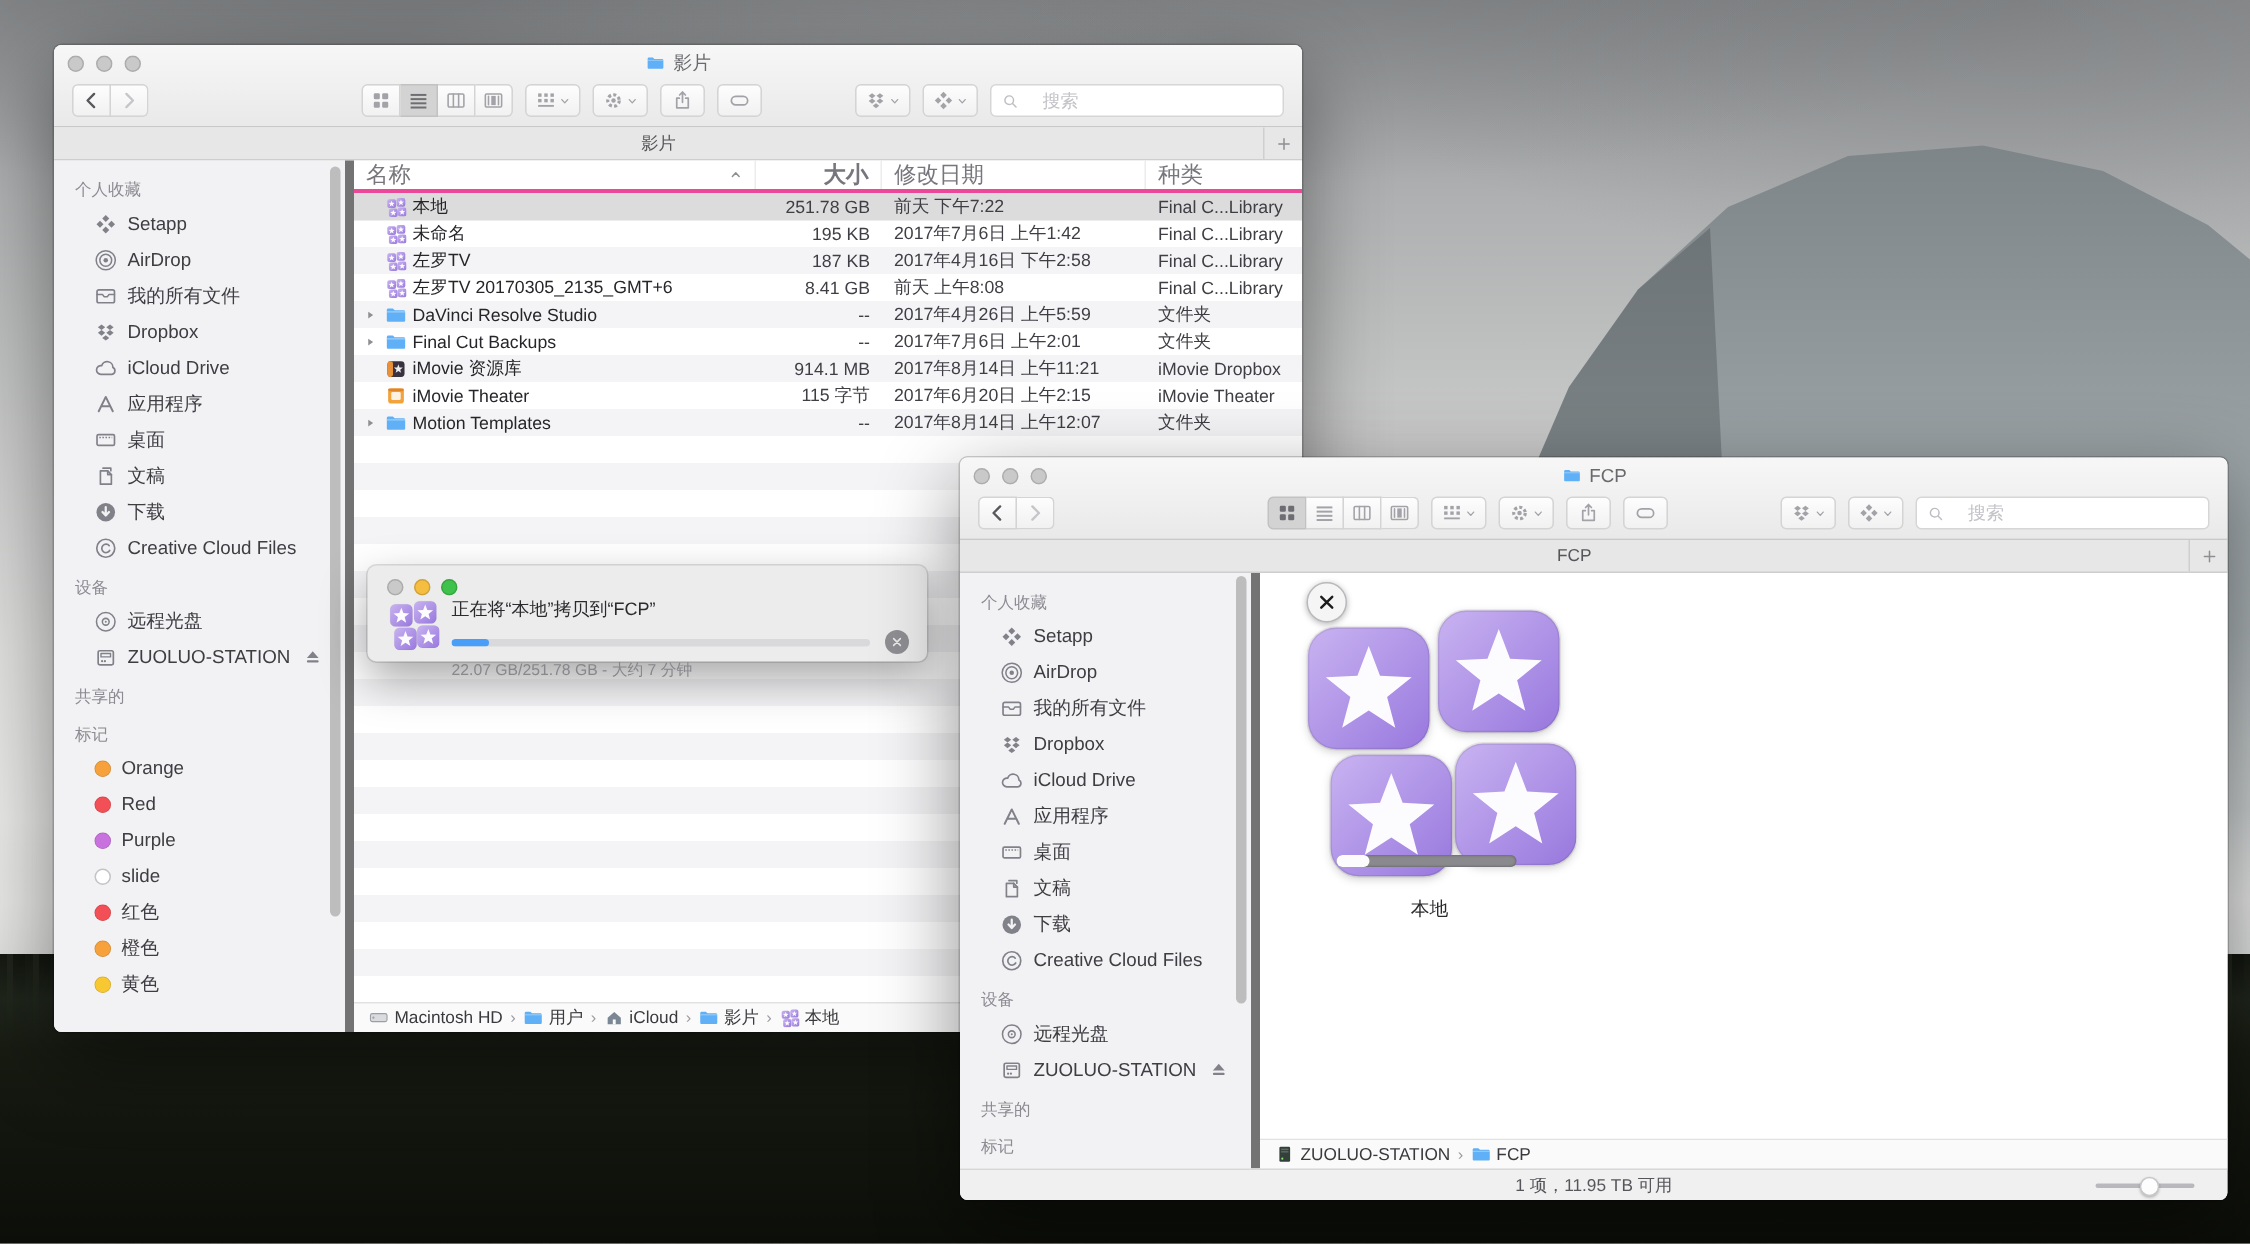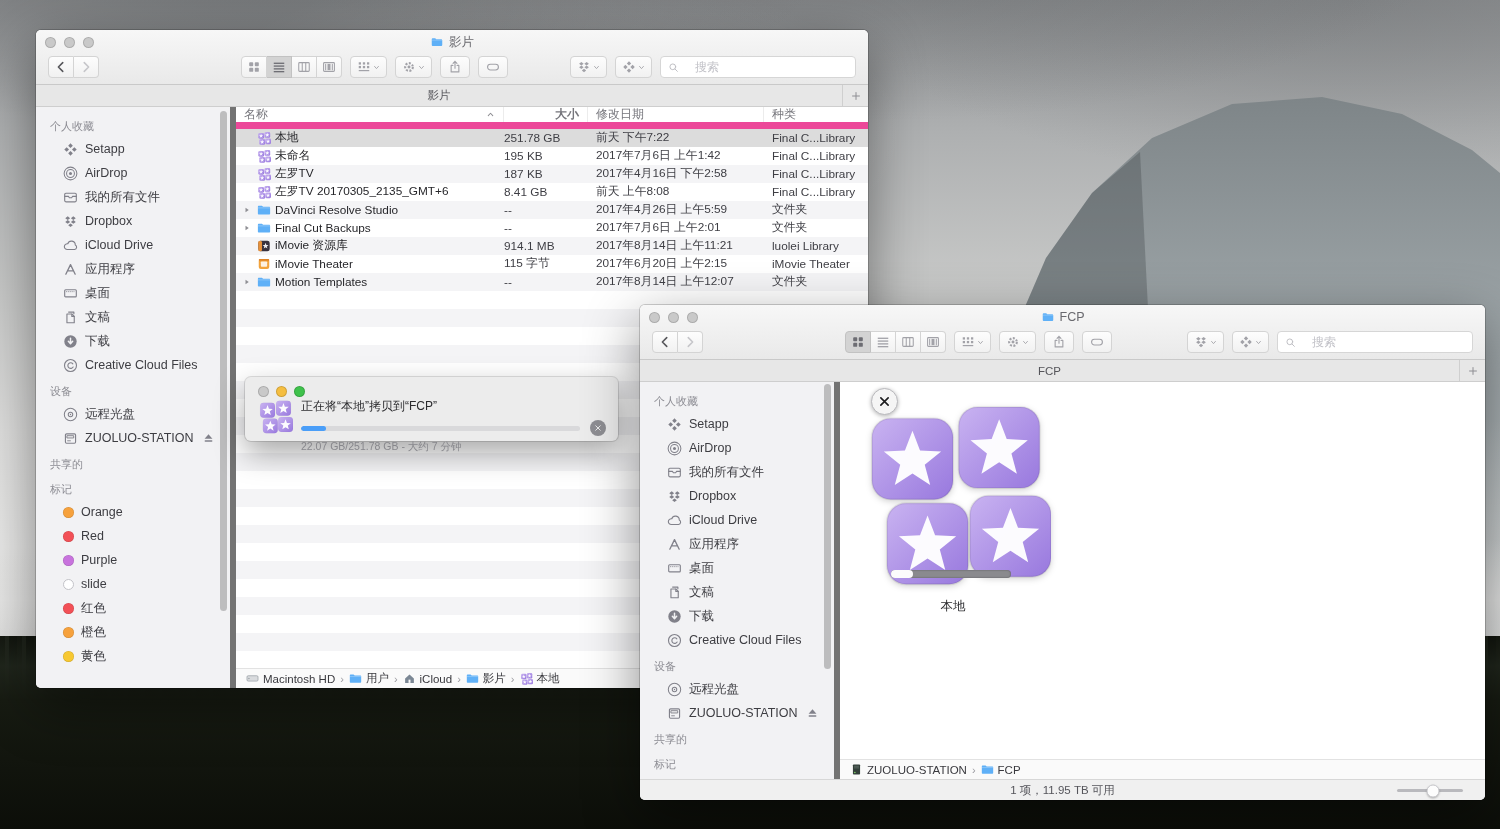--- a/index.html
+++ b/index.html
@@ -71,39 +71,39 @@
   .sb-item{height:24px;display:flex;align-items:center;gap:7px;padding-left:27px;
     font-size:12.5px;color:#3d3d42;}
   .sb-item .icon{color:#81818a;}
   .sb-item .icon svg{width:15px;height:15px;}
   .sb-eject{margin-left:auto;margin-right:14px;color:#9a9aa2;}
   .sb-eject svg{width:12px;height:12px;}
   .tag-dot{width:11px;height:11px;border-radius:50%;flex-shrink:0;}
   .scrollbar{position:absolute;width:7px;border-radius:4px;background:rgba(0,0,0,.22);}
 
   .content{flex:1;display:flex;flex-direction:column;background:#fff;min-width:0;}
-  .col-headers{height:22px;display:flex;align-items:center;border-bottom:7px solid #ec4899;
-    font-size:12px;color:#76767c;flex-shrink:0;}
+  .col-headers{height:22px;display:flex;align-items:center;border-bottom:3px solid #ec4899;
+    font-size:15px;color:#76767c;flex-shrink:0;}
   .col{padding:0 8px;border-right:1px solid #ececec;height:100%;display:flex;align-items:center;}
   .col-name{width:268px;justify-content:space-between;}
   .col-size{width:84px;justify-content:flex-end;font-weight:bold;}
   .col-date{width:176px;}
   .col-kind{flex:1;border-right:none;}
   .sort-caret{color:#8e8e93;}
   .sort-caret svg{width:9px;height:9px;}
 
   .rows{flex:1;position:relative;overflow:hidden;
     background:repeating-linear-gradient(180deg,#f4f4f6 0 18px,#ffffff 18px 36px);}
   .row{height:18px;display:flex;align-items:center;font-size:11.8px;color:#26262a;}
   .row.selected{background:#dcdcdc;}
   .cell-name{width:268px;display:flex;align-items:center;padding-left:4px;gap:4px;overflow:hidden;white-space:nowrap;}
   .disclosure{width:13px;display:flex;justify-content:center;color:#8e8e93;flex-shrink:0;}
   .disclosure svg{width:8px;height:8px;}
   .file-icon svg{width:14px;height:14px;}
-  .cell-size{width:84px;padding-right:8px;color:#3e3e44;}
+  .cell-size{width:84px;text-align:right;padding-right:8px;color:#3e3e44;}
   .cell-date{width:176px;padding-left:8px;color:#3e3e44;}
   .cell-kind{flex:1;padding-left:8px;color:#3e3e44;overflow:hidden;white-space:nowrap;}
 
   .pathbar{height:20px;border-top:1px solid #e2e2e2;background:#fafafa;display:flex;align-items:center;
     padding-left:10px;gap:3px;font-size:11.5px;color:#39393e;flex-shrink:0;}
   .crumb{display:flex;align-items:center;gap:4px;white-space:nowrap;}
   .crumb .icon svg{width:13px;height:13px;}
   .crumb .icon{color:#7b8794;}
   .sep{color:#9a9aa0;font-size:11px;padding:0 2px;}
 
@@ -724,21 +724,21 @@
                 <svg viewBox="0 0 16 16">
                   <rect x="1.5" y="2" width="13" height="12" rx="2.6" fill="#39323f"></rect>
                   <rect x="1.5" y="2" width="4.2" height="12" rx="1.8" fill="#e8913a"></rect>
                   <polygon points="9.8,4.4 10.7,6.8 13.2,6.9 11.2,8.5 11.9,10.9 9.8,9.5 7.7,10.9 8.4,8.5 6.4,6.9 8.9,6.8" fill="#efeef2"></polygon>
                 </svg>
               </span>
               <span>iMovie 资源库</span>
             </div>
             <div class="cell-size">914.1 MB</div>
             <div class="cell-date">2017年8月14日 上午11:21</div>
-            <div class="cell-kind">luolei Library</div>
+            <div class="cell-kind">iMovie Dropbox</div>
           </div>
           <div class="row">
             <div class="cell-name">
               <span class="disclosure"></span>
               <span class="icon file-icon">
                 <svg viewBox="0 0 16 16">
                   <rect x="2" y="2.2" width="12" height="11.6" rx="2.4" fill="#f2a33c"></rect>
                   <rect x="4.4" y="5" width="7.2" height="6" rx="1" fill="#fff" opacity=".85"></rect>
                   <rect x="2" y="2.2" width="12" height="2.2" rx="1.1" fill="#e08426"></rect>
                 </svg>

